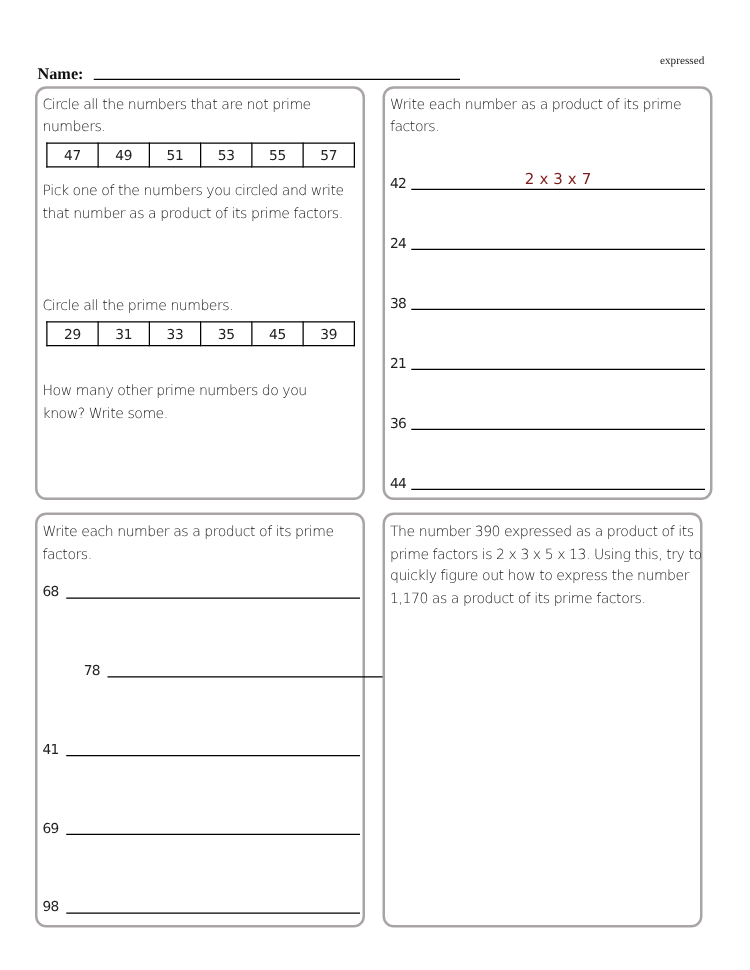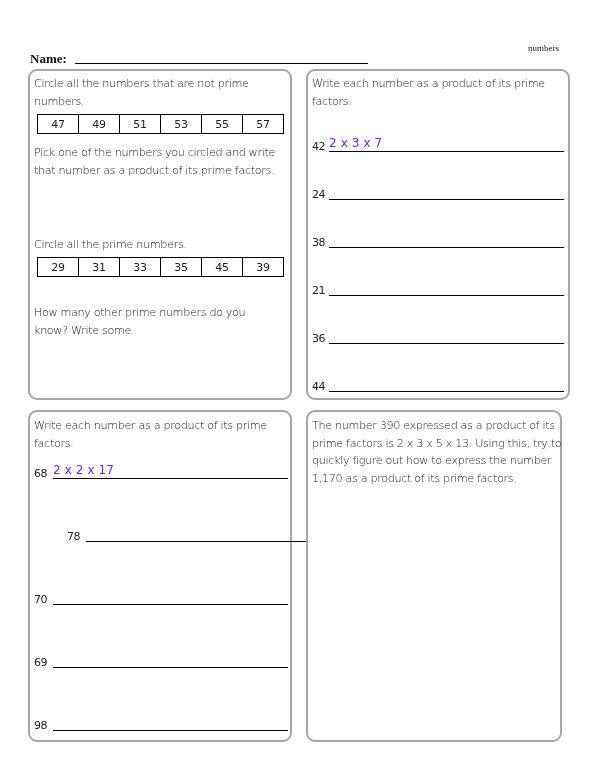--- a/index.html
+++ b/index.html
@@ -18,27 +18,27 @@
   .box-bl { left: 28px; top: 410px; width: 264px; height: 332px; }
   .box-br { left: 306px; top: 410px; width: 256px; height: 332px; }
   .txt { position: absolute; font-size: 11.2px; line-height: 17.5px; letter-spacing: -0.35px;
          font-weight: 300; color: #1a1a1a; }
   .numtable { position: absolute; border-collapse: collapse; }
   .numtable td { border: 1px solid #000; width: 40px; height: 18px; padding: 0; text-align: center;
                  font-size: 11px; letter-spacing: -0.3px; color: #222; }
   .ans-row { position: absolute; height: 18px; }
   .ans-num { position: absolute; left: 0; bottom: 0; font-size: 11px; letter-spacing: -0.5px; color: #222; }
   .ans-line { position: absolute; bottom: 1px; height: 0; border-bottom: 1px solid #000; }
-  .ans-val { position: absolute; bottom: 3px; font-size: 12px; color: #6d28d9;
+  .ans-val { position: absolute; bottom: 3px; text-align: center; font-size: 12px; color: #7f1d1d;
              letter-spacing: 0.1px; margin-top: 28px; }
 </style>
 </head>
 <body>
 
-<div class="brand">numbers</div>
+<div class="brand">expressed</div>
 <div class="name-row">Name:</div>
 <div class="name-line"></div>
 
 <div class="box box-tl">
   <div class="txt" style="left:4px; top:4px; width:250px;">Circle all the numbers that are not prime numbers.</div>
   <table class="numtable" style="left:7px; top:43px;">
     <tbody>
         <tr>
       <td>47</td>
       <td>49</td>
@@ -100,29 +100,28 @@
     <span class="ans-val" style="left:17px; width:235px;"></span>
   </div>
 </div>
 
 <div class="box box-bl">
   <div class="txt" style="left:4px; top:5px; width:250px;">Write each number as a product of its prime factors.</div>
 
   <div class="ans-row" style="left:4px; top:50px; width:256px;">
     <span class="ans-num">68</span>
     <div class="ans-line" style="left:19px; width:235px;"></div>
-    <span class="ans-val" style="left:19px; width:235px;">2 x 2 x 17</span>
   </div>
   <div class="ans-row" style="left:4px; top:113px; width:256px;margin-left:33px;">
     <span class="ans-num">78</span>
     <div class="ans-line" style="left:19px; width:235px;"></div>
     <span class="ans-val" style="left:19px; width:235px;"></span>
   </div>
   <div class="ans-row" style="left:4px; top:176px; width:256px;">
-    <span class="ans-num">70</span>
+    <span class="ans-num">41</span>
     <div class="ans-line" style="left:19px; width:235px;"></div>
     <span class="ans-val" style="left:19px; width:235px;"></span>
   </div>
   <div class="ans-row" style="left:4px; top:239px; width:256px;">
     <span class="ans-num">69</span>
     <div class="ans-line" style="left:19px; width:235px;"></div>
     <span class="ans-val" style="left:19px; width:235px;"></span>
   </div>
   <div class="ans-row" style="left:4px; top:302px; width:256px;">
     <span class="ans-num">98</span>

